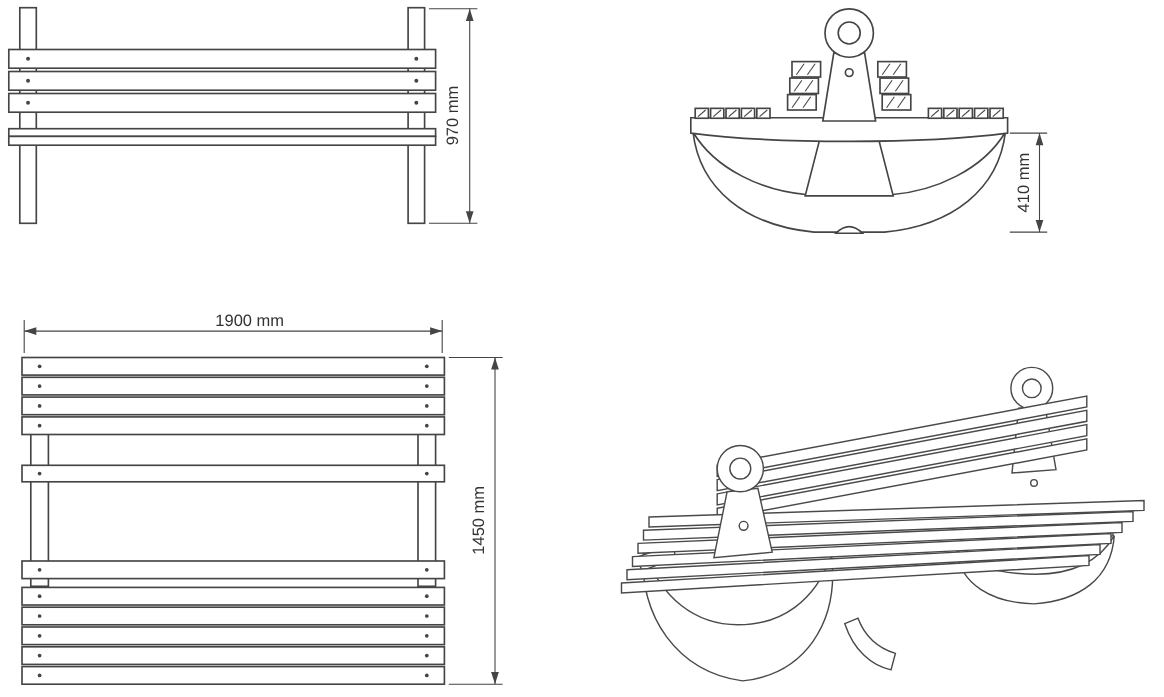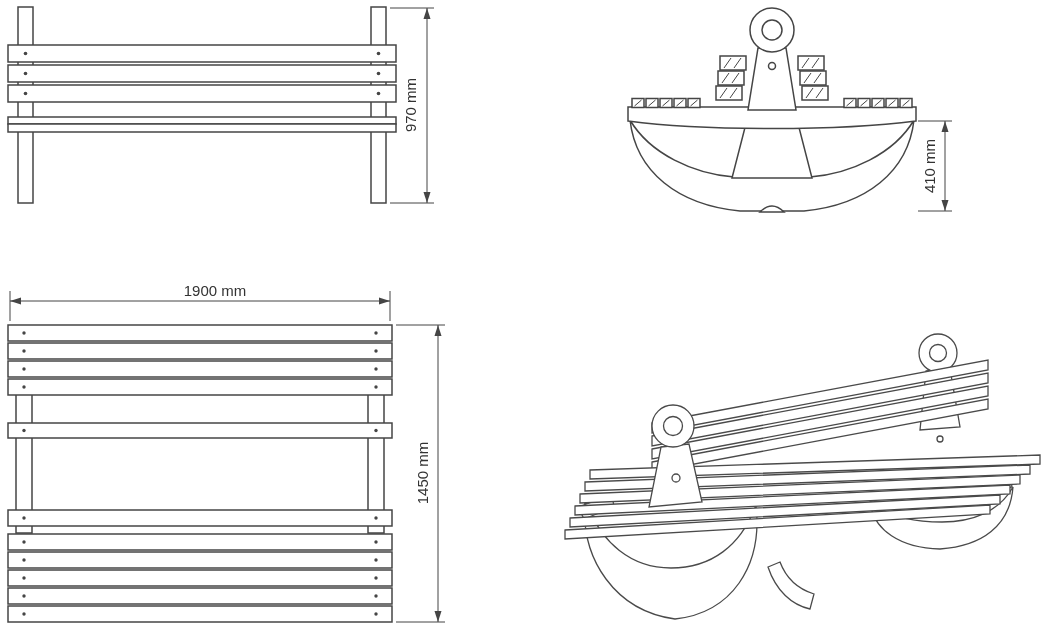--- a/index.html
+++ b/index.html
@@ -118,21 +118,21 @@
         <line class="dim" x1="318" y1="121" x2="352" y2="121"></line>
         <line class="dim" x1="318" y1="211" x2="352" y2="211"></line>
         <line class="dim" x1="345" y1="121" x2="345" y2="211"></line>
         <polygon class="arrow" points="345,121 341.5,132 348.5,132"></polygon>
         <polygon class="arrow" points="345,211 341.5,200 348.5,200"></polygon>
         <text class="dimlabel" transform="rotate(-90 335 166)" x="335" y="166" text-anchor="middle">410 mm</text>
       </g>
     </svg>
   </div>
 
-  <div class="view" style="left:0;top:285px;">
+  <div class="view" style="left:12px;top:285px;">
     <svg width="465" height="349" viewBox="0 0 465 349">
       <g>
         <line class="dim" x1="10" y1="6" x2="10" y2="36"></line>
         <line class="dim" x1="390" y1="6" x2="390" y2="36"></line>
         <line class="dim" x1="10" y1="16" x2="390" y2="16"></line>
         <polygon class="arrow" points="10,16 21,12.5 21,19.5"></polygon>
         <polygon class="arrow" points="390,16 379,12.5 379,19.5"></polygon>
         <text class="dimlabel" x="215" y="11" text-anchor="middle">1900 mm</text>
       </g>
       <g>

